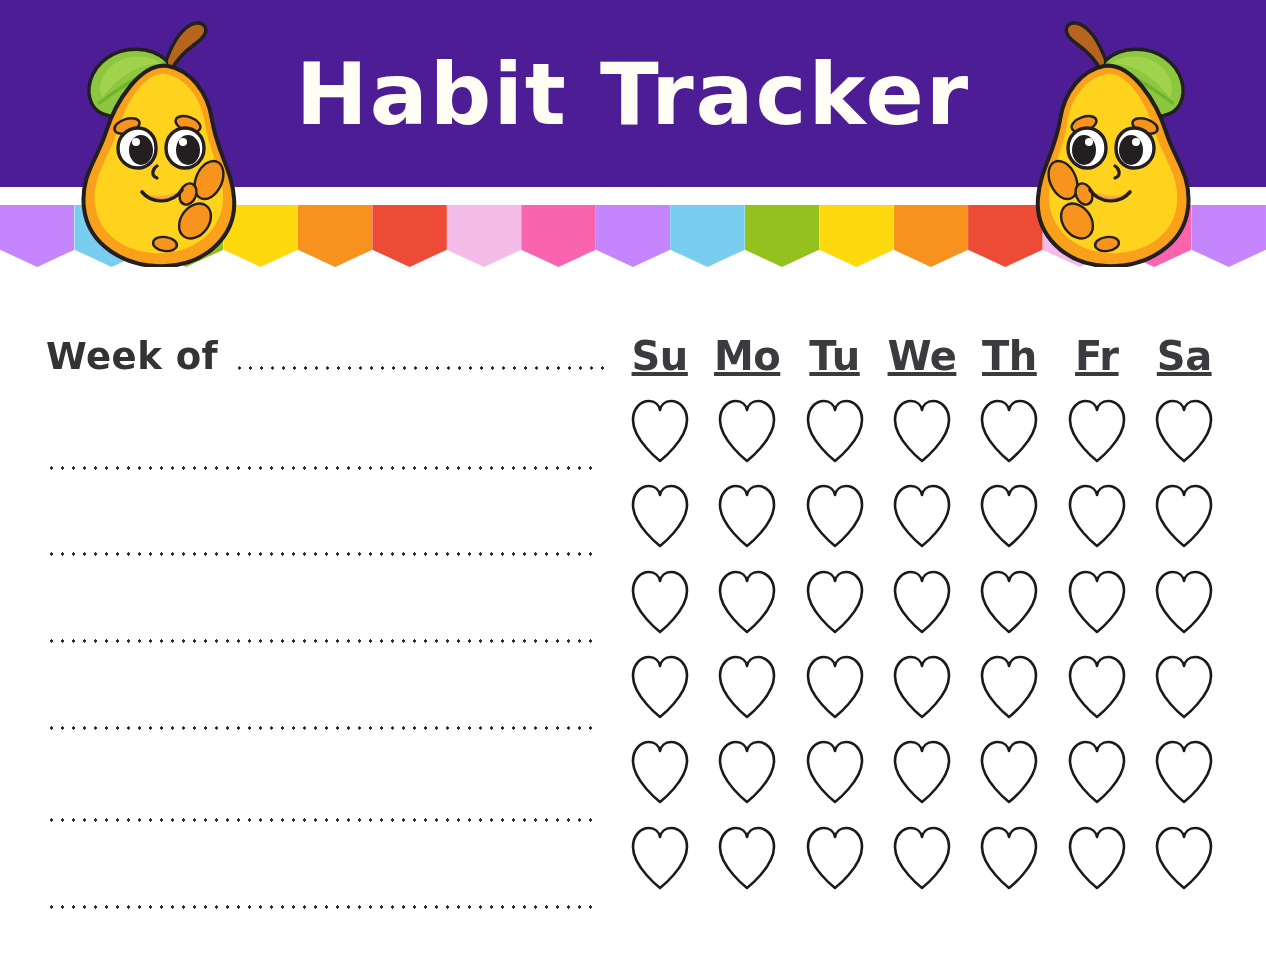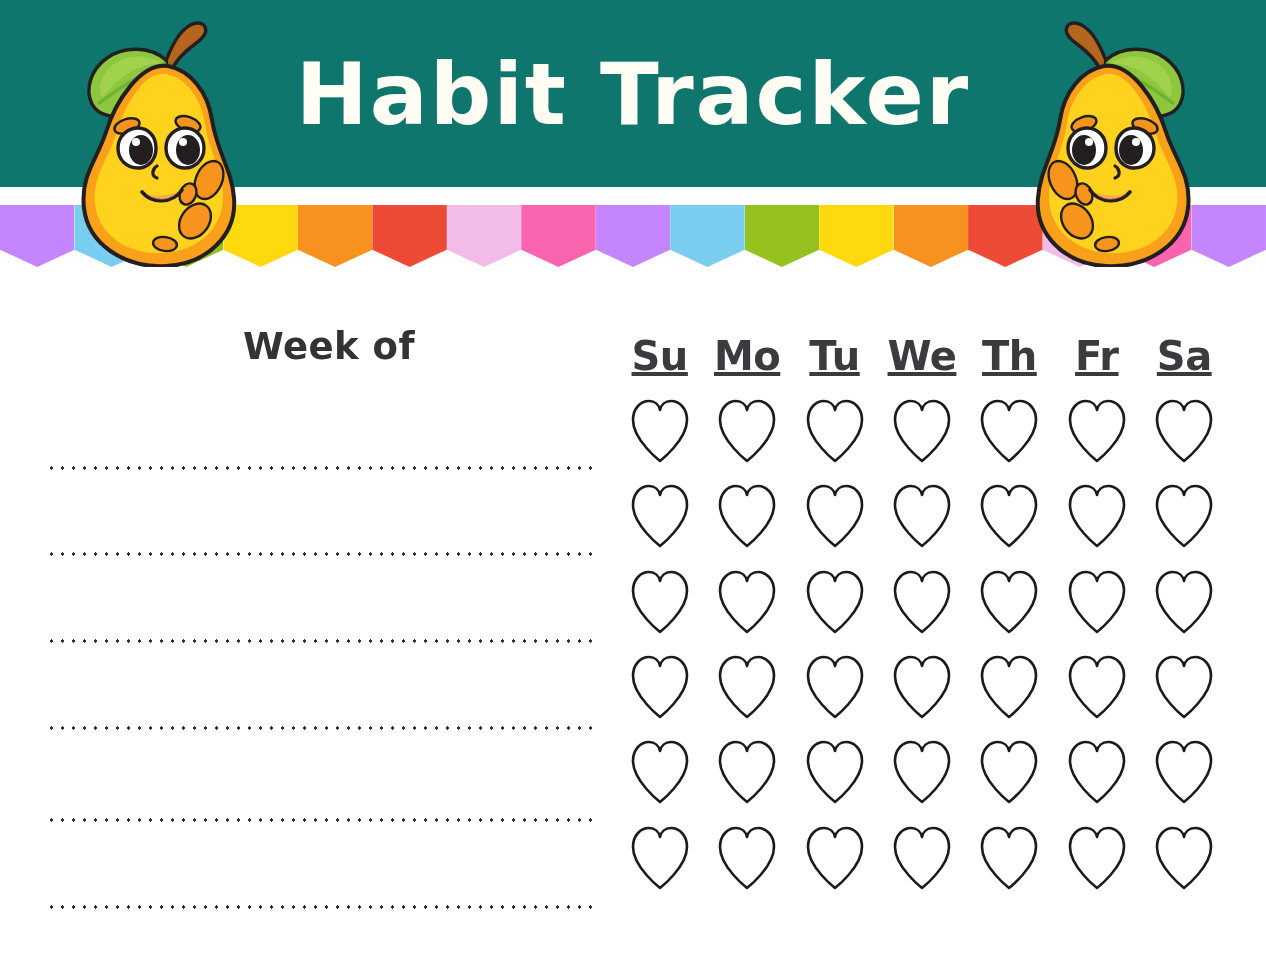--- a/index.html
+++ b/index.html
@@ -5,21 +5,21 @@
 <style>
   html,body{margin:0;padding:0;background:#ffffff;}
   body{
     width:1266px;height:980px;position:relative;overflow:hidden;
     font-family:"Liberation Sans", sans-serif;
   }
 
   
   .banner{
     position:absolute;left:0;top:0;width:1266px;height:187px;
-    background:#0f766e;
+    background:#4c1d95;
   }
   .banner-title{
     position:absolute;left:0;top:0;width:1266px;height:187px;
     display:flex;align-items:center;justify-content:center;
     color:#fffdf4;
     font-family:"DejaVu Sans", sans-serif;
     font-weight:bold;
     font-size:86px;
     letter-spacing:2px;
     user-select:none;
@@ -48,21 +48,21 @@
   .pear svg{display:block;width:100%;height:100%;}
 
   
   .sheet{
     position:absolute;left:0;top:267px;width:1266px;height:713px;background:#ffffff;
   }
 
   
   .weekof-row{
     position:absolute;left:46px;top:325px;width:566px;height:62px;
-    display:flex;align-items:center;flex-direction:column;
+    display:flex;align-items:center;
   }
   .weekof-label{
     font-family:"DejaVu Sans", sans-serif;
     font-weight:bold;font-size:37px;color:#333333;
     white-space:nowrap;letter-spacing:0.5px;
   }
   .weekof-dots{
     flex:1 1 auto;margin-left:16px;height:40px;position:relative;
   }
 

